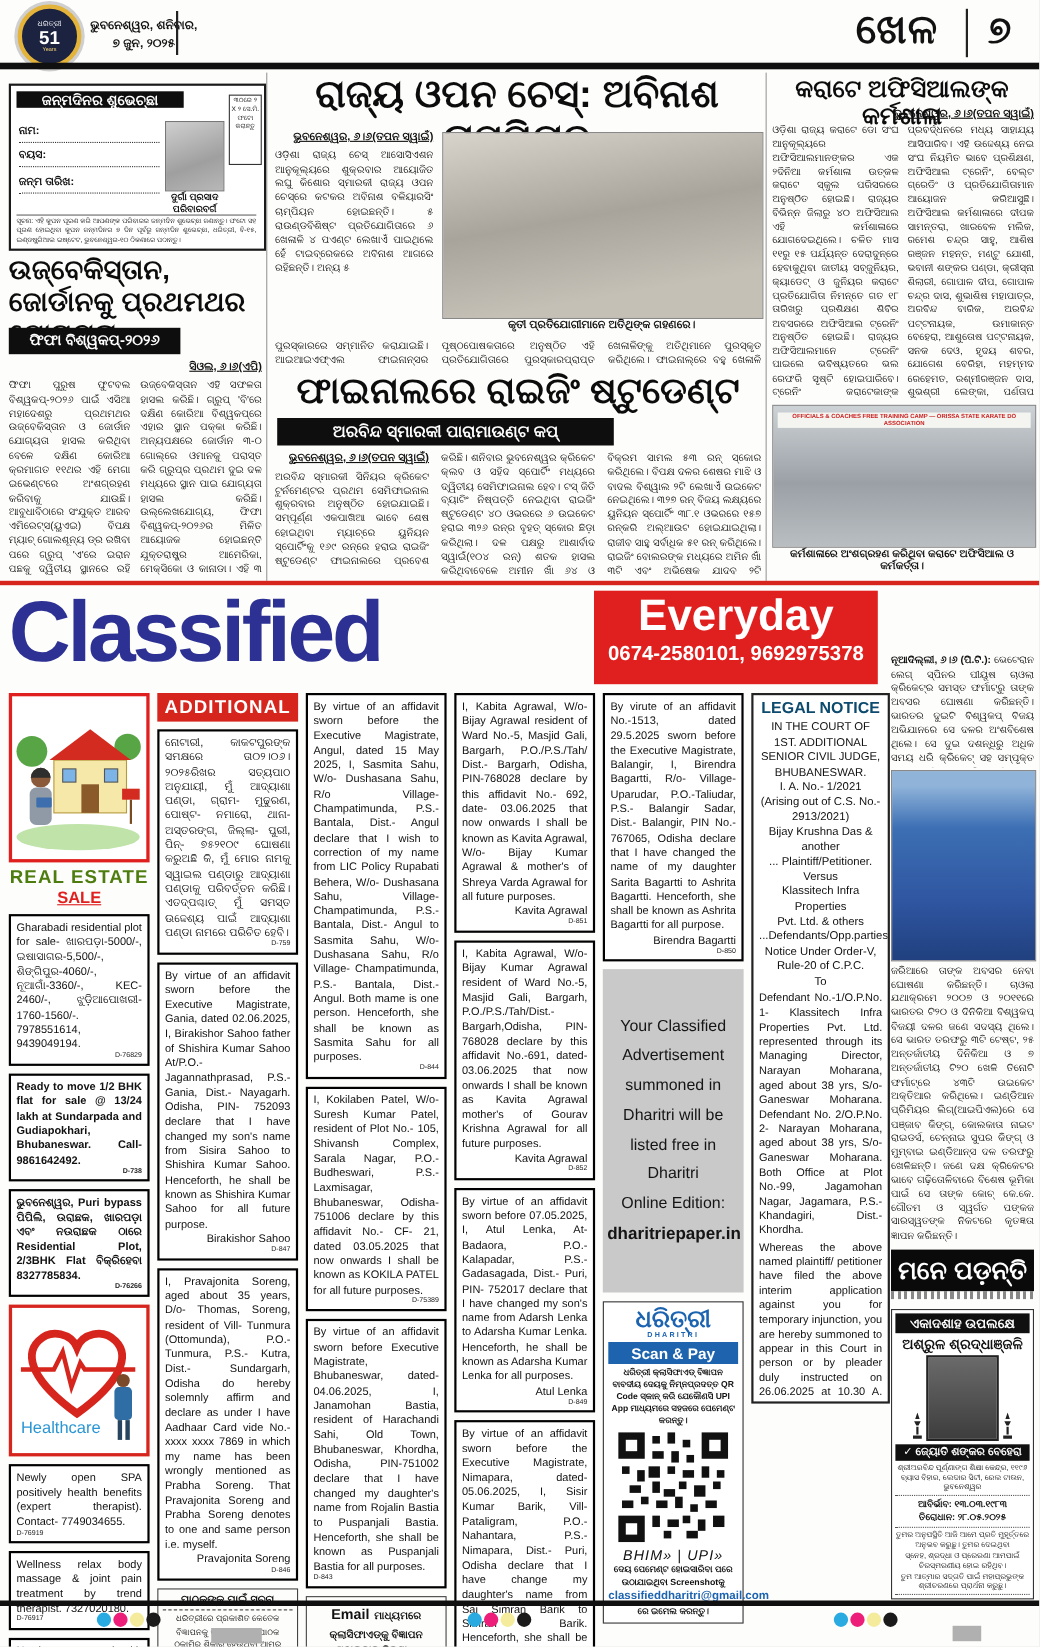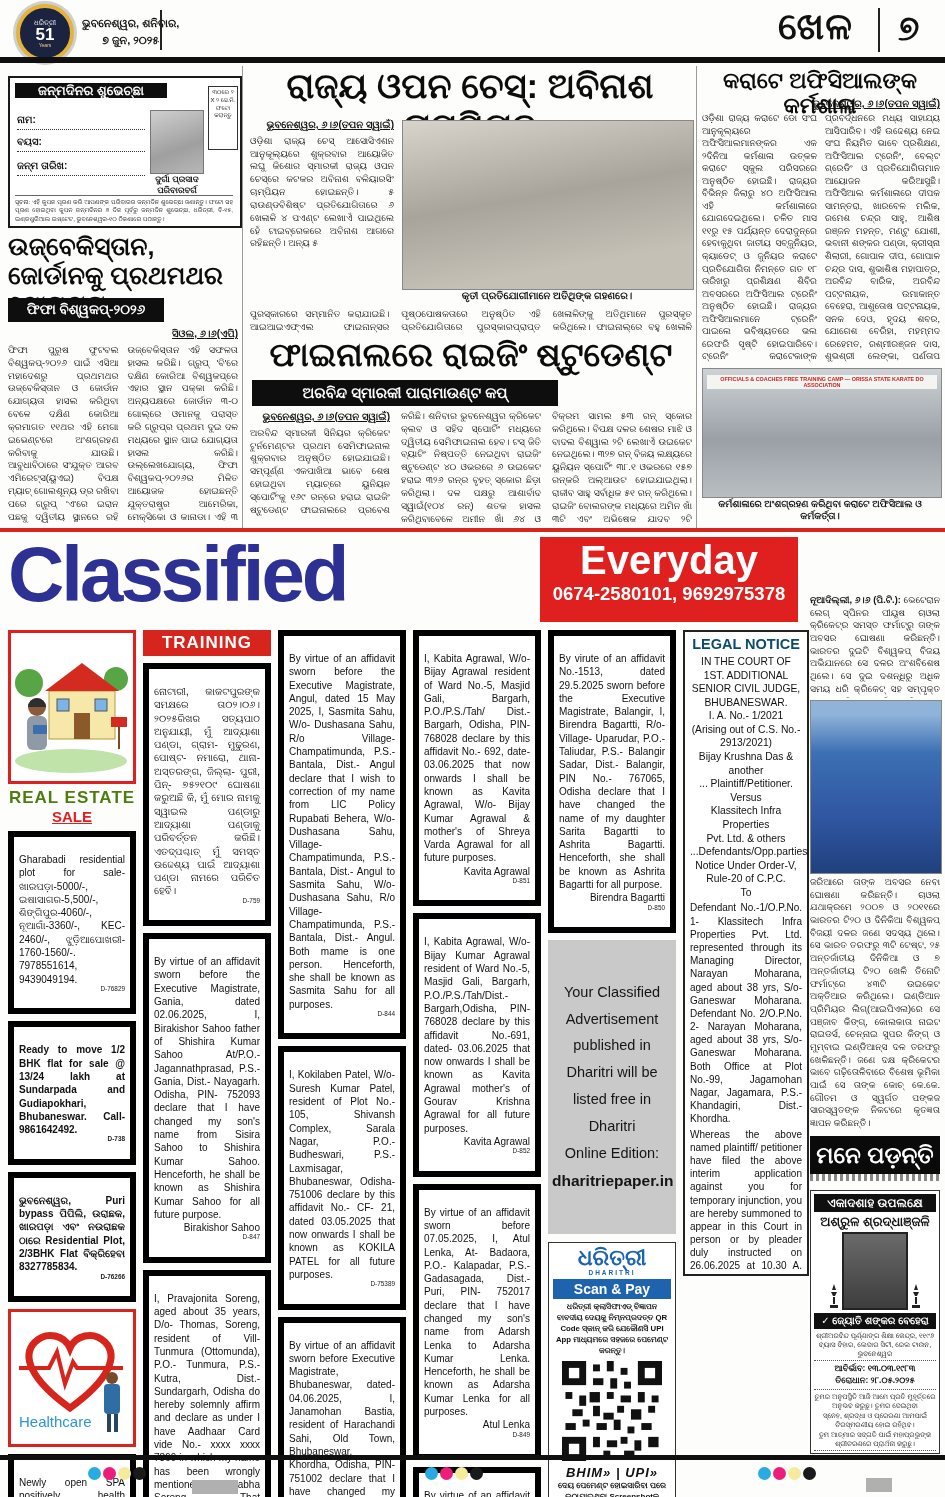--- a/index.html
+++ b/index.html
@@ -85,21 +85,21 @@
   .ob-photorow{display:flex;align-items:flex-end;justify-content:center;gap:3px;}
   .ob-photo{width:62px;height:74px;background:linear-gradient(180deg,#6a6a6a,#3d3d3d);border:2px solid #222;}
   .lamp{width:10px;height:26px;}
   .ob-name{background:#101010;color:#fff;font-weight:bold;font-size:10px;padding:2px 0;margin-top:3px;}
   .ob-addr{font-size:7px;line-height:1.3;margin-top:2px;border-bottom:1px dotted #555;padding-bottom:2px;}
   .ob-dates{font-weight:bold;font-size:8.4px;line-height:1.4;border-bottom:1px dotted #555;padding:2px 0;white-space:pre-line;}
   .ob-verse{font-size:7px;line-height:1.35;white-space:pre-line;border-bottom:1px dotted #555;padding:2px 0;}
   .ob-mlabel{font-weight:bold;font-size:9px;margin-top:2px;}
   
   .col{width:128px;}
-  .ad{border:6px solid #000000;margin-bottom:7px;padding:16px 5px;font-size:10px;line-height:1.33;
+  .ad{border:2px solid #000000;margin-bottom:7px;padding:4px 5px;font-size:10px;line-height:1.33;
       text-align:justify;background:#fff;overflow:hidden;}
   .ad.b{font-weight:bold;}
   .sig{display:block;text-align:right;}
   .code{display:block;text-align:right;font-size:6.4px;color:#222;line-height:1;}
   .aff-header{background:#d6251d;color:#fff;font-weight:800;font-size:17px;text-align:center;
               padding:3px 0;margin-bottom:7px;letter-spacing:1px;}
   .re-imgbox{border:3px solid #e01f1f;height:148px;margin-bottom:4px;position:relative;background:#fff;}
   .re-l1{color:#4d7c0f;font-weight:800;font-size:17px;text-align:center;letter-spacing:1px;}
   .re-l2{color:#e01f1f;font-weight:800;font-size:15px;text-align:center;text-decoration:underline;margin-bottom:6px;}
   .hc-box{border:3px solid #d6251d;height:132px;margin-bottom:7px;position:relative;background:#fff;}
@@ -117,21 +117,21 @@
   .legal-para{font-size:10px;text-align:justify;line-height:1.32;margin-top:2px;}
   .online-box{background:#c9c9c9;text-align:center;padding:12px 4px;margin-bottom:8px;
               font-size:14.5px;line-height:1.85;white-space:pre-line;color:#151515;}
   .online-site{display:block;font-weight:800;font-size:15.5px;}
   .sp-box{border:1px solid #333;padding:4px;background:#fff;text-align:center;}
   .sp-logo{color:#1c63b0;font-weight:800;font-size:22px;line-height:1;}
   .sp-logosub{color:#1c63b0;font-size:6.5px;letter-spacing:2px;font-weight:bold;}
   .sp-bar{background:#1d63ae;color:#fff;font-weight:800;font-size:14px;padding:2px 0;margin:3px 0;}
   .sp-instr{font-size:7.8px;font-weight:bold;text-align:center;line-height:1.4;}
   .sp-qr{margin:4px auto;display:block;}
-  .sp-upi{font-weight:700;font-style:italic;font-size:13px;letter-spacing:1px;}
+  .sp-upi{font-weight:400;font-style:italic;font-size:13px;letter-spacing:1px;}
   .sp-foot{font-size:8px;font-weight:bold;line-height:1.45;}
   .sp-mail{color:#1c63b0;font-weight:800;font-size:10.5px;display:block;}
   
   .dot{width:13px;height:13px;border-radius:50%;display:inline-block;margin-right:2px;}
   .dots{top:1466px;white-space:nowrap;}
   .gray-sq{background:#b0b0b0;}
 </style>
 </head>
 <body>
 
@@ -322,21 +322,21 @@
       <span class="code" style="text-align:left">D-76917</span>
     </div>
     <div class="ad">
       <span>Newly open health benefits SPA by expert therapist. Contact- 8280961126.</span>
       
     </div>
 
   </div>
 
   <div class="abs col" style="left:143px;top:630px">
-    <div class="aff-header">TRAINING</div>
+    <div class="aff-header">ADDITIONAL</div>
     <div class="ad">
       <span>ନୋଟାରୀ, କାକଟପୁରଙ୍କ ସମକ୍ଷରେ ତା୦୨।୦୬।୨୦୨୫ରିଖର ସତ୍ୟପାଠ ଅନୁଯାୟୀ, ମୁଁ ଆଦ୍ୟାଶା ପଣ୍ଡା, ଗ୍ରାମ- ମୁଢୁରଣ, ପୋଷ୍ଟ- ନମାରୋ, ଥାନା- ଅସ୍ତରଙ୍ଗ, ଜିଲ୍ଲା- ପୁରୀ, ପିନ୍- ୭୫୨୧୦୯ ଘୋଷଣା କରୁଅଛି କି, ମୁଁ ମୋର ନାମକୁ ସ୍ୱାଇଲ ପଣ୍ଡାରୁ ଆଦ୍ୟାଶା ପଣ୍ଡାକୁ ପରିବର୍ତ୍ତନ କରିଛି। ଏତଦ୍‌ପଶ୍ଚାତ୍ ମୁଁ ସମସ୍ତ ଉଦ୍ଦେଶ୍ୟ ପାଇଁ ଆଦ୍ୟାଶା ପଣ୍ଡା ନାମରେ ପରିଚିତ ହେବି।</span>
       <span class="code">D-759</span>
     </div>
     <div class="ad">
       <span>By virtue of an affidavit sworn before the Executive Magistrate, Gania, dated 02.06.2025, I, Birakishor Sahoo father of Shishira Kumar Sahoo At/P.O.- Jagannathprasad, P.S.- Gania, Dist.- Nayagarh. Odisha, PIN- 752093 declare that I have changed my son's name from Sisira Sahoo to Shishira Kumar Sahoo. Henceforth, he shall be known as Shishira Kumar Sahoo for all future purpose.</span>
       <span class="sig">Birakishor Sahoo</span>
       <span class="code">D-847</span>
     </div>
     <div class="ad">
@@ -397,21 +397,21 @@
 
   <div class="abs col" style="left:548px;top:630px">
     <div class="ad">
       <span>By virute of an affidavit No.-1513, dated 29.5.2025 sworn before the Executive Magistrate, Balangir, I, Birendra Bagartti, R/o- Village- Uparudar, P.O.-Taliudar, P.S.- Balangir Sadar, Dist.- Balangir, PIN No.- 767065, Odisha declare that I have changed the name of my daughter Sarita Bagartti to Ashrita Bagartti. Henceforth, she shall be known as Ashrita Bagartti for all purpose.</span>
       <span class="sig">Birendra Bagartti</span>
       <span class="code">D-850</span>
     </div>
     <div class="online-box">
       <span>Your Classified
 Advertisement
-published in
+summoned in
 Dharitri will be
 listed free in
 Dharitri
 Online Edition:</span>
       <span class="online-site">dharitriepaper.in</span>
     </div>
     <div class="sp-box">
       <div class="sp-logo">ଧରିତ୍ରୀ</div>
       <div class="sp-logosub">DHARITRI</div>
       <div class="sp-bar">Scan &amp; Pay</div>

